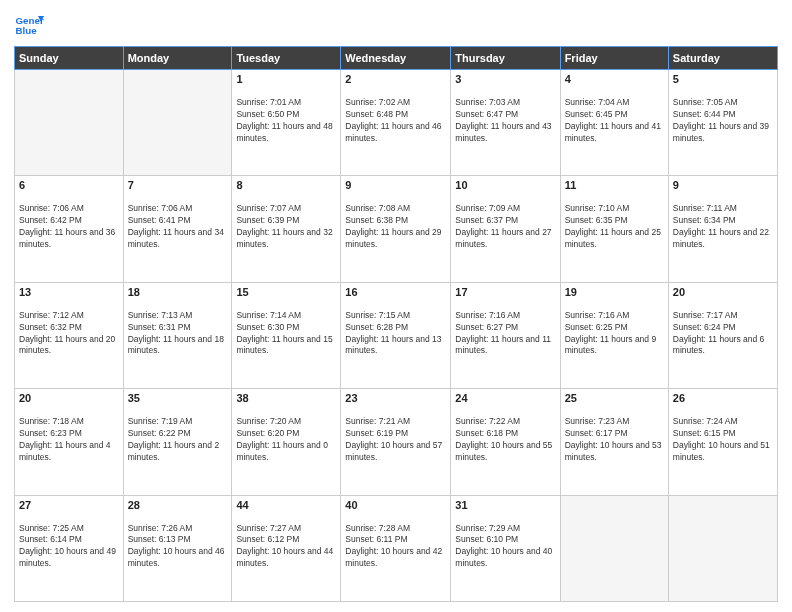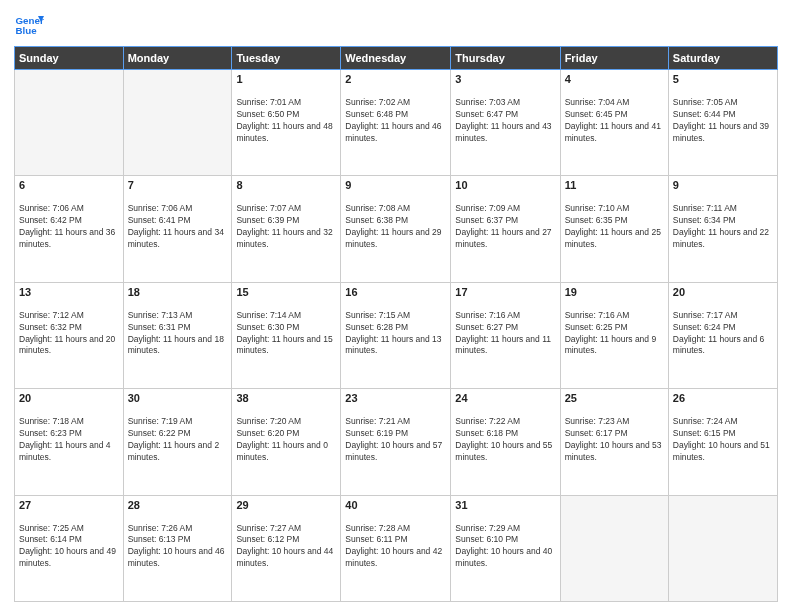--- a/index.html
+++ b/index.html
@@ -197,21 +197,21 @@
             <div class="day-num">20</div>
             <div class="day-info">Sunrise: 7:17 AM<br>Sunset: 6:24 PM<br>Daylight: 11 hours and 6 minutes.</div>
           </td>
         </tr>
         <tr>
           <td>
             <div class="day-num">20</div>
             <div class="day-info">Sunrise: 7:18 AM<br>Sunset: 6:23 PM<br>Daylight: 11 hours and 4 minutes.</div>
           </td>
           <td>
-            <div class="day-num">30</div>
+            <div class="day-num">35</div>
             <div class="day-info">Sunrise: 7:19 AM<br>Sunset: 6:22 PM<br>Daylight: 11 hours and 2 minutes.</div>
           </td>
           <td>
             <div class="day-num">38</div>
             <div class="day-info">Sunrise: 7:20 AM<br>Sunset: 6:20 PM<br>Daylight: 11 hours and 0 minutes.</div>
           </td>
           <td>
             <div class="day-num">23</div>
             <div class="day-info">Sunrise: 7:21 AM<br>Sunset: 6:19 PM<br>Daylight: 10 hours and 57 minutes.</div>
           </td>
@@ -231,21 +231,21 @@
         <tr>
           <td>
             <div class="day-num">27</div>
             <div class="day-info">Sunrise: 7:25 AM<br>Sunset: 6:14 PM<br>Daylight: 10 hours and 49 minutes.</div>
           </td>
           <td>
             <div class="day-num">28</div>
             <div class="day-info">Sunrise: 7:26 AM<br>Sunset: 6:13 PM<br>Daylight: 10 hours and 46 minutes.</div>
           </td>
           <td>
-            <div class="day-num">29</div>
+            <div class="day-num">44</div>
             <div class="day-info">Sunrise: 7:27 AM<br>Sunset: 6:12 PM<br>Daylight: 10 hours and 44 minutes.</div>
           </td>
           <td>
             <div class="day-num">40</div>
             <div class="day-info">Sunrise: 7:28 AM<br>Sunset: 6:11 PM<br>Daylight: 10 hours and 42 minutes.</div>
           </td>
           <td>
             <div class="day-num">31</div>
             <div class="day-info">Sunrise: 7:29 AM<br>Sunset: 6:10 PM<br>Daylight: 10 hours and 40 minutes.</div>
           </td>

